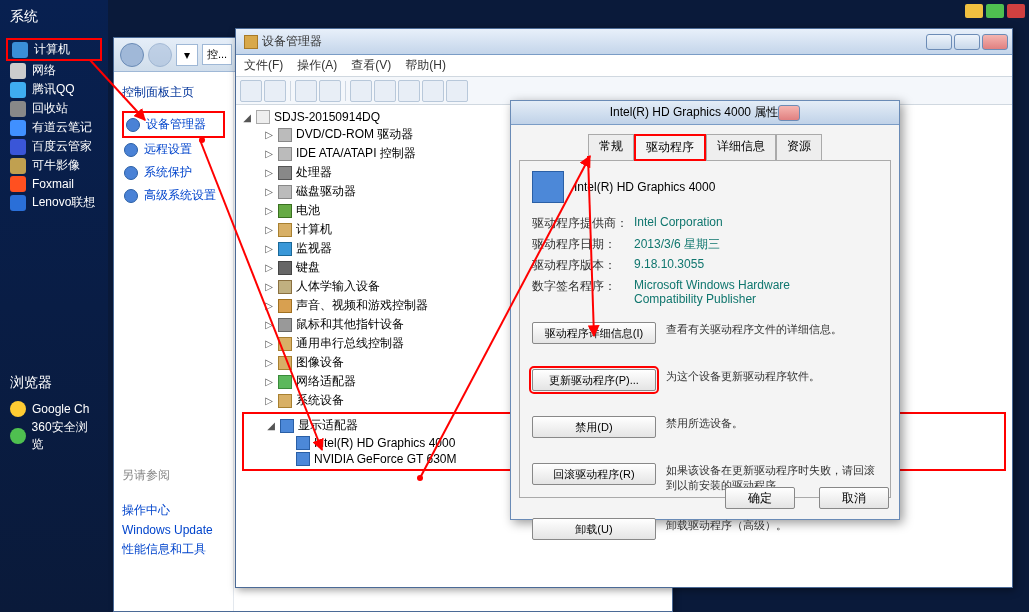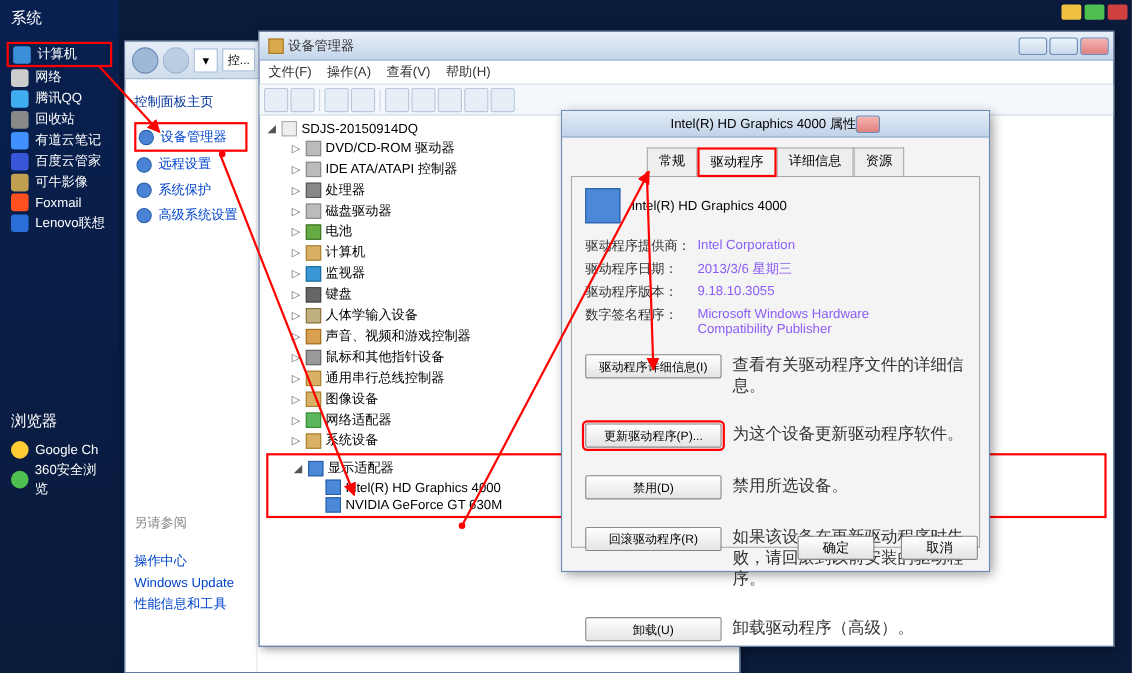--- a/index.html
+++ b/index.html
@@ -79,25 +79,25 @@
   .prop-titlebar { height: 24px; background: linear-gradient(to bottom, #e4edf7, #c0d2e8); display: flex; align-items: center; justify-content: center; padding: 0 4px; border-bottom: 1px solid #7a9cc6;}
   .prop-tabs { display: flex; padding: 8px 8px 0; gap: 0; position: relative; justify-content: center;}
   .prop-tab { padding: 3px 10px; border: 1px solid #aaa; border-bottom: none; background: #eee; position: relative; top: 1px; cursor: pointer;}
   .prop-tab.active { background: #f4f4f4; z-index: 2; border-bottom: 1px solid #f4f4f4;}
   .prop-tab.highlight { border: 2px solid red;}
   .prop-panel { margin: 0 8px 8px; border: 1px solid #aaa; background: #f4f4f4; padding: 10px 12px; height: 338px; position: relative;}
   .prop-head { display: flex; align-items: center; gap: 10px; margin-bottom: 10px;}
   .prop-ico { width: 32px; height: 32px; background: #4c88d8; border: 1px solid #2a5fa6;}
   .prop-row { display: flex; padding: 2px 0;}
   .prop-label { width: 102px; color: #333;}
-  .prop-value { color: #8b5cf6;}
+  .prop-value { color: #0f766e;}
   .prop-btnrow { display: flex; align-items: flex-start; gap: 10px; margin-top: 25px;}
   .prop-btn { width: 124px; height: 22px; border: 1px solid #888; background: linear-gradient(to bottom,#fff,#e4e4e4); border-radius: 2px; cursor: pointer; font-size: 11px;}
   .prop-btn.highlight { outline: 2px solid red; outline-offset: 1px;}
-  .prop-desc { flex: 1; color: #333; font-size: 15px;}
+  .prop-desc { flex: 1; color: #333; font-size: 11px;}
   .prop-footer { position: absolute; right: 10px; bottom: 10px; display: flex; gap: 24px;}
   .dlg-btn { width: 70px; height: 22px; border: 1px solid #888; background: linear-gradient(to bottom,#fff,#e4e4e4); border-radius: 2px; cursor: pointer;}
 
   
   .overlay { position: absolute; left: 0; top: 0; width: 1029px; height: 612px; pointer-events: none;}
 </style>
 </head>
 <body>
 
 <div class="desktop-sidebar">

